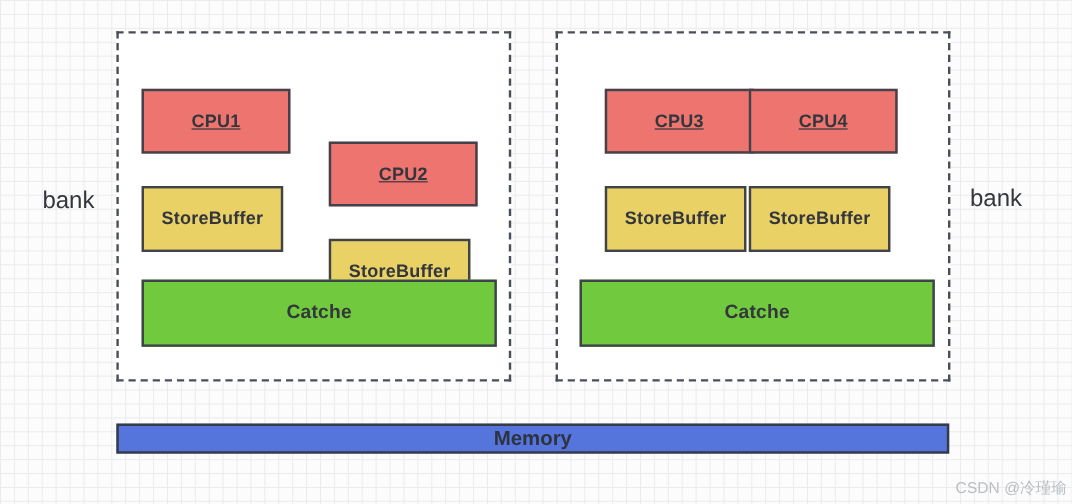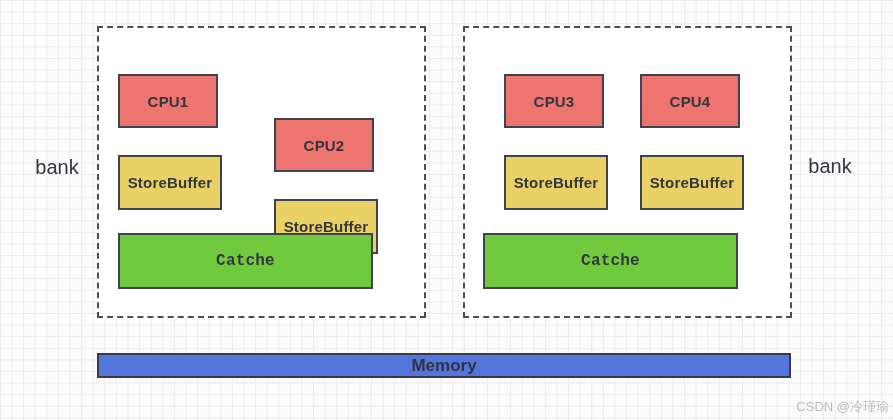--- a/index.html
+++ b/index.html
@@ -23,28 +23,28 @@
   .bank-box.left  { left:97px; }
   .bank-box.right { left:463px; }
 
   .node {
     position:absolute; box-sizing:border-box;
     display:flex; align-items:center; justify-content:center;
     border:2px solid #3f434c;
     font-weight:bold; color:#33373d;
     font-size:15px; letter-spacing:0.2px;
   }
-  .cpu   { width:100px; height:54px; top:74px;  background:#ee7470; }
-  .sbuf  { width:104px; height:55px; top:155px; background:#e9d166; }
-  .cache { width:255px; height:56px; top:233px; background:#71ca3e; font-size:16px;font-family:Liberation Mono, monospace; }
+  .cpu   { width:124px; height:54px; top:74px;  background:#ee7470;text-decoration:underline; }
+  .sbuf  { width:118px; height:55px; top:155px; background:#e9d166; }
+  .cache { width:296px; height:56px; top:233px; background:#71ca3e; font-size:16px; }
 
   .pos-a { left:118px; }   
   .pos-b { left:274px;margin-top:44px; }   
   .pos-c { left:504px; }   
-  .pos-d { left:640px; }   
+  .pos-d { left:624px; }   
   .cache.left  { left:118px; }
   .cache.right { left:483px; }
 
   .memory {
     position:absolute; box-sizing:border-box;
     left:97px; top:353px; width:694px; height:25px;
     background:#5675dc; border:2px solid #363b45;
     display:flex; align-items:center; justify-content:center;
     font-weight:bold; font-size:17px; color:#2e3340;
   }

